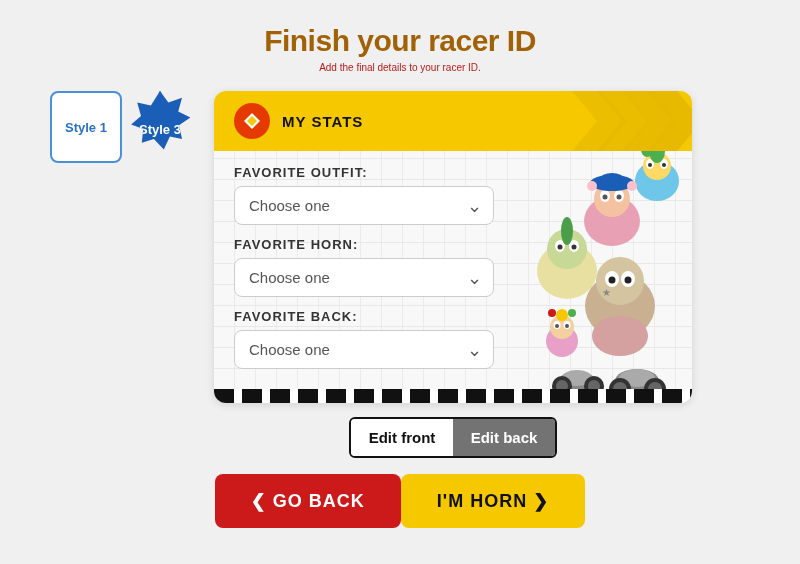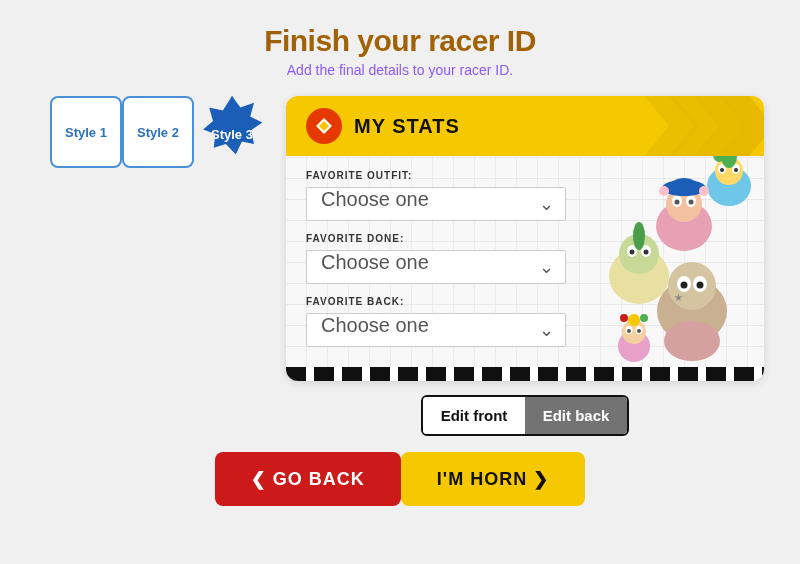--- a/index.html
+++ b/index.html
@@ -19,22 +19,22 @@
       text-align: center;
       padding: 24px 0 8px;
     }
     .page-title {
       font-size: 30px;
       font-weight: 900;
       color: #a16207;
       letter-spacing: -0.5px;
     }
     .page-subtitle {
-      font-size: 14px;
-      color: #8b5cf6;
+      font-size: 10px;
+      color: #b91c1c;
       margin-top: 4px;
     }
 
     
     .main-area {
       display: flex;
       flex-direction: row;
       align-items: flex-start;
       gap: 16px;
       margin-top: 10px;
@@ -102,21 +102,21 @@
       height: 36px;
       background: #e63900;
       border-radius: 50%;
       display: flex;
       align-items: center;
       justify-content: center;
       margin-right: 12px;
       flex-shrink: 0;
     }
     .card-header-title {
-      font-size: 20px;
+      font-size: 15px;
       font-weight: 900;
       color: #111;
       letter-spacing: 1px;
     }
 
     
     .card-body {
       padding: 14px 20px 14px 20px;
       background: repeating-linear-gradient(
         90deg,
@@ -140,37 +140,37 @@
       );
       pointer-events: none;
     }
 
     .field-group {
       margin-bottom: 12px;
       position: relative;
       z-index: 1;
     }
     .field-label {
-      font-size: 10px;
+      font-size: 13px;
       font-weight: 900;
       color: #333;
       letter-spacing: 1px;
       margin-bottom: 6px;
     }
     .select-wrapper {
       position: relative;
       max-width: 260px;
     }
     .select-wrapper select {
       width: 100%;
       background: white;
       border: 1.5px solid #ccc;
-      border-radius: 2px;
-      padding: 0 36px 10px 14px;
-      font-size: 20px;
+      border-radius: 8px;
+      padding: 10px 36px 10px 14px;
+      font-size: 15px;
       color: #555;
       appearance: none;
       cursor: pointer;
     }
     .select-arrow {
       position: absolute;
       right: 12px;
       top: 50%;
       transform: translateY(-50%);
       pointer-events: none;
@@ -268,21 +268,20 @@
 
 <div class="page-header">
   <h1 class="page-title">Finish your racer ID</h1>
   <p class="page-subtitle">Add the final details to your racer ID.</p>
 </div>
 
 <div class="main-area">
 
   <div class="style-buttons">
     <button class="style-btn">Style 1</button>
-    <button class="style-btn">Style 2</button>
     <button class="style-btn active">Style 3</button>
   </div>
 
   <div style="display:flex; flex-direction:column; align-items:center;">
     <div class="card">
 
       <div class="card-header">
         <div class="card-header-icon">
           <svg width="20" height="20" viewBox="0 0 20 20">
             <polygon points="10,2 18,10 10,18 2,10" fill="white"></polygon>
@@ -310,21 +309,21 @@
               <option>Choose one</option>
               <option>Mario</option>
               <option>Luigi</option>
               <option>Peach</option>
             </select>
             <span class="select-arrow">⌄</span>
           </div>
         </div>
 
         <div class="field-group">
-          <div class="field-label">FAVORITE DONE:</div>
+          <div class="field-label">FAVORITE HORN:</div>
           <div class="select-wrapper">
             <select>
               <option>Choose one</option>
               <option>Standard Kart</option>
               <option>Pipe Frame</option>
             </select>
             <span class="select-arrow">⌄</span>
           </div>
         </div>
 

